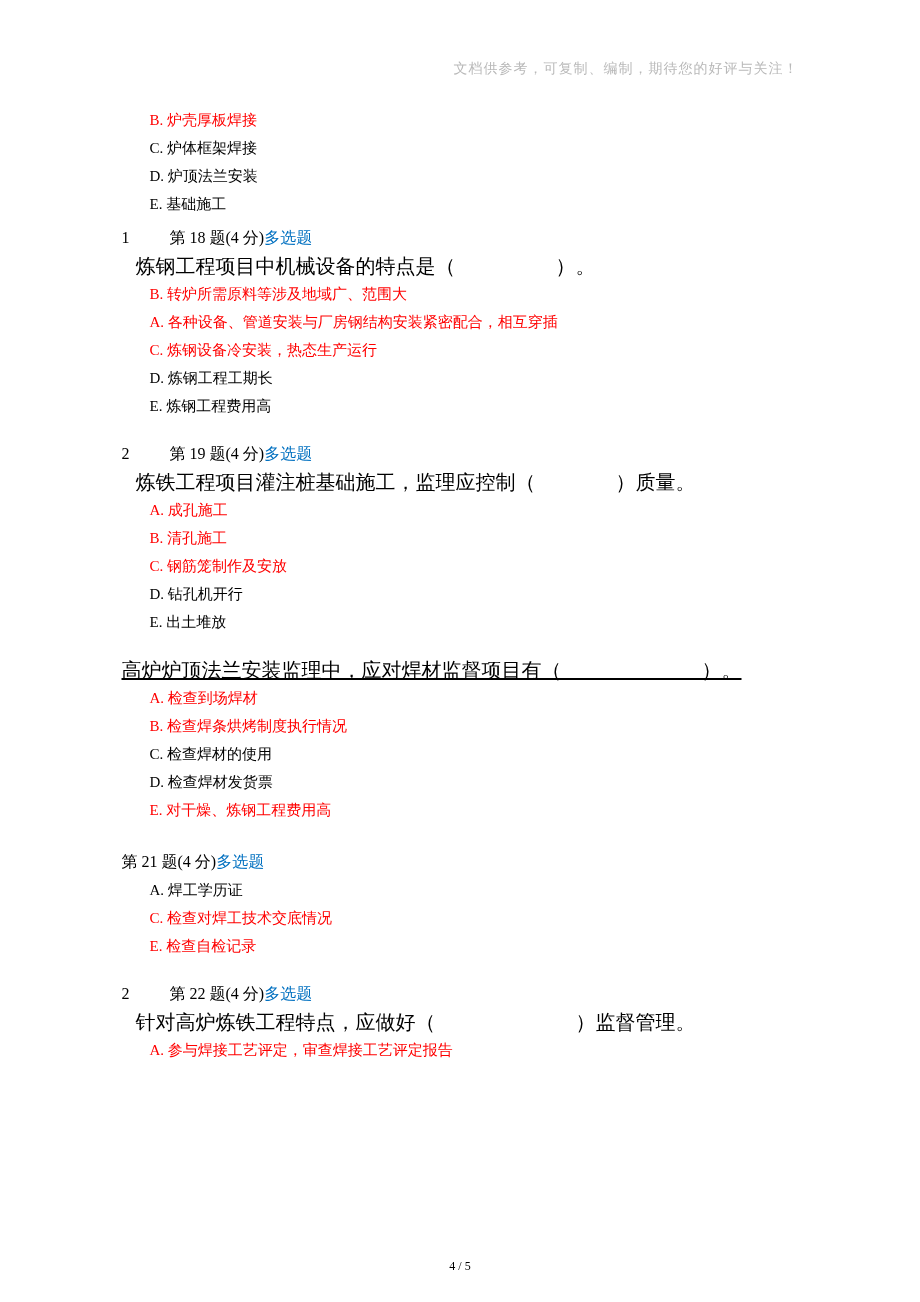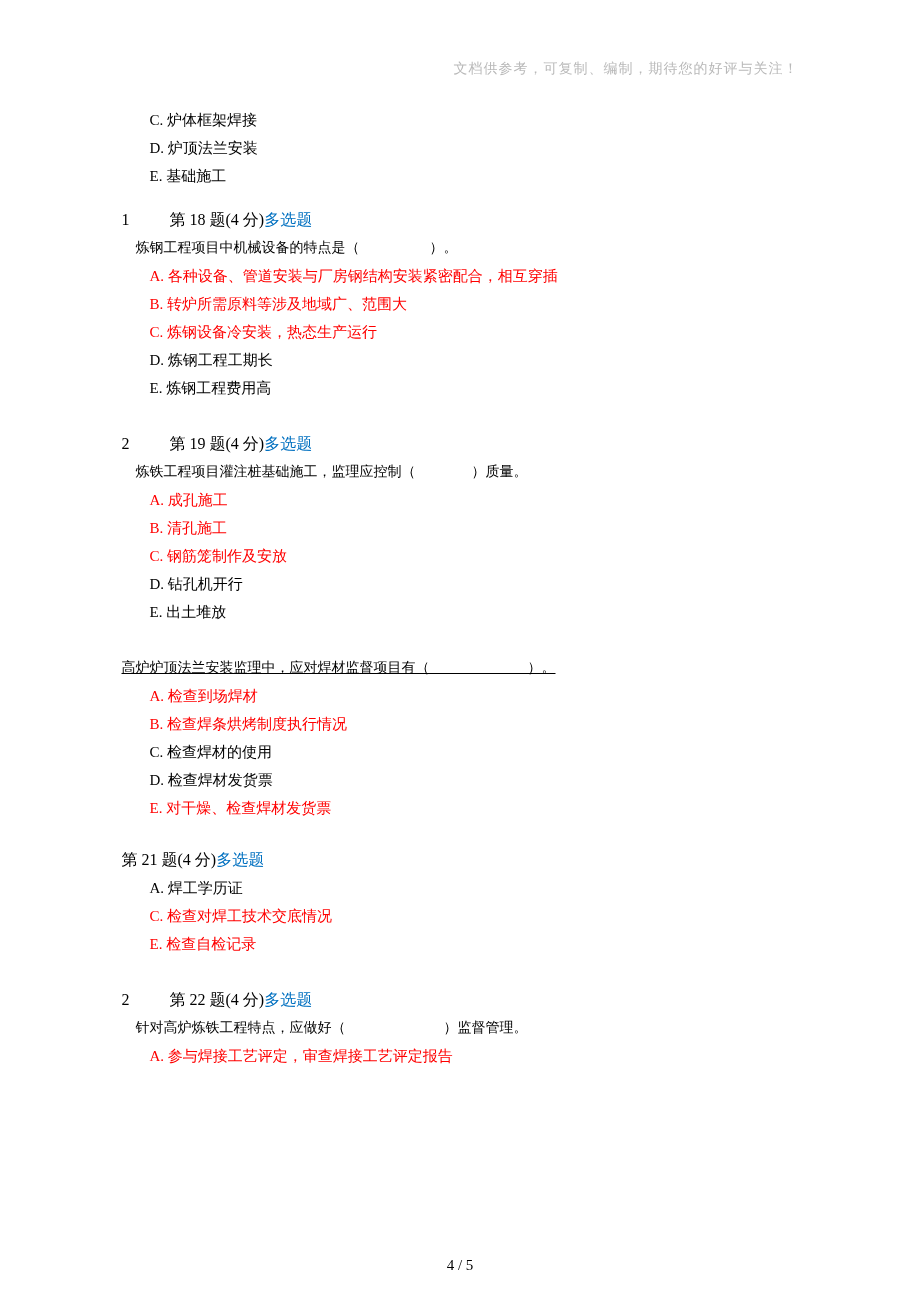--- a/index.html
+++ b/index.html
@@ -26,101 +26,102 @@
   }
   .option {
     font-size: 15px;
     line-height: 28px;
     padding-left: 28px;
   }
   .highlight {
     color: #ff0000;
   }
   .q-block {
-    margin-top: 28px;
+    margin-top: 20px;
   }
   .q-block.tight {
     margin-top: 24px;
   }
   .q-block:first-of-type {
-    margin-top: 16px;
+    margin-top: 6px;
   }
   .q-title {
     font-size: 16px;
     line-height: 28px;
     padding-left: 0;
   }
   .q-title .qnum-prefix {
     display: inline-block;
     width: 48px;
   }
   .q-title .qlabel {
     font-family: "Times New Roman", serif;
   }
   .q-type {
     color: #0070c0;
   }
   .stem {
-    font-size: 14px;
+    font-size: 20px;
     line-height: 28px;
     padding-left: 14px;
   }
   .stem.noindent {
     padding-left: 0;
     text-decoration: underline;
   }
   .page-footer {
     position: absolute;
     bottom: 28px;
     left: 0;
     right: 0;
     text-align: center;
-    font-size: 15px;
+    font-size: 12px;
     font-family: "Times New Roman", serif;
   }
 </style>
 </head>
 <body>
 
 <div class="page">
 
   <div class="header-note">文档供参考，可复制、编制，期待您的好评与关注！</div>
 
   <div id="q17tail">
+      <div class="option highlight"><span>B. </span><span>炉壳厚板焊接</span></div>
       <div class="option"><span>C. </span><span>炉体框架焊接</span></div>
       <div class="option"><span>D. </span><span>炉顶法兰安装</span></div>
       <div class="option"><span>E. </span><span>基础施工</span></div>
     </div>
 
   <div id="questions-container">
       <div class="q-block">
         <div class="q-title"><span class="qnum-prefix">1</span><span class="qlabel">第 18 题(4 分)</span><span class="q-type">多选题</span></div>
         <div class="stem">炼钢工程项目中机械设备的特点是（　　　　　）。</div>
+        <div class="option highlight"><span>B. </span><span>转炉所需原料等涉及地域广、范围大</span></div>
         <div class="option highlight"><span>A. </span><span>各种设备、管道安装与厂房钢结构安装紧密配合，相互穿插</span></div>
-        <div class="option highlight"><span>B. </span><span>转炉所需原料等涉及地域广、范围大</span></div>
         <div class="option highlight"><span>C. </span><span>炼钢设备冷安装，热态生产运行</span></div>
         <div class="option"><span>D. </span><span>炼钢工程工期长</span></div>
         <div class="option"><span>E. </span><span>炼钢工程费用高</span></div>
       </div>
       <div class="q-block">
         <div class="q-title"><span class="qnum-prefix">2</span><span class="qlabel">第 19 题(4 分)</span><span class="q-type">多选题</span></div>
         <div class="stem">炼铁工程项目灌注桩基础施工，监理应控制（　　　　）质量。</div>
         <div class="option highlight"><span>A. </span><span>成孔施工</span></div>
         <div class="option highlight"><span>B. </span><span>清孔施工</span></div>
         <div class="option highlight"><span>C. </span><span>钢筋笼制作及安放</span></div>
         <div class="option"><span>D. </span><span>钻孔机开行</span></div>
         <div class="option"><span>E. </span><span>出土堆放</span></div>
       </div>
       <div class="q-block">
         <div class="stem noindent">高炉炉顶法兰安装监理中，应对焊材监督项目有（　　　　　　　）。</div>
         <div class="option highlight"><span>A. </span><span>检查到场焊材</span></div>
         <div class="option highlight"><span>B. </span><span>检查焊条烘烤制度执行情况</span></div>
         <div class="option"><span>C. </span><span>检查焊材的使用</span></div>
         <div class="option"><span>D. </span><span>检查焊材发货票</span></div>
-        <div class="option highlight"><span>E. </span><span>对干燥、检查焊材发货票</span></div>
+        <div class="option highlight"><span>E. </span><span>对干燥、炼钢工程费用高</span></div>
       </div>
       <div class="q-block tight">
         <div class="q-title"><span class="qlabel">第 21 题(4 分)</span><span class="q-type">多选题</span></div>
         <div class="option"><span>A. </span><span>焊工学历证</span></div>
         <div class="option highlight"><span>C. </span><span>检查对焊工技术交底情况</span></div>
         <div class="option highlight"><span>E. </span><span>检查自检记录</span></div>
       </div>
       <div class="q-block">
         <div class="q-title"><span class="qnum-prefix">2</span><span class="qlabel">第 22 题(4 分)</span><span class="q-type">多选题</span></div>
         <div class="stem">针对高炉炼铁工程特点，应做好（　　　　　　　）监督管理。</div>

